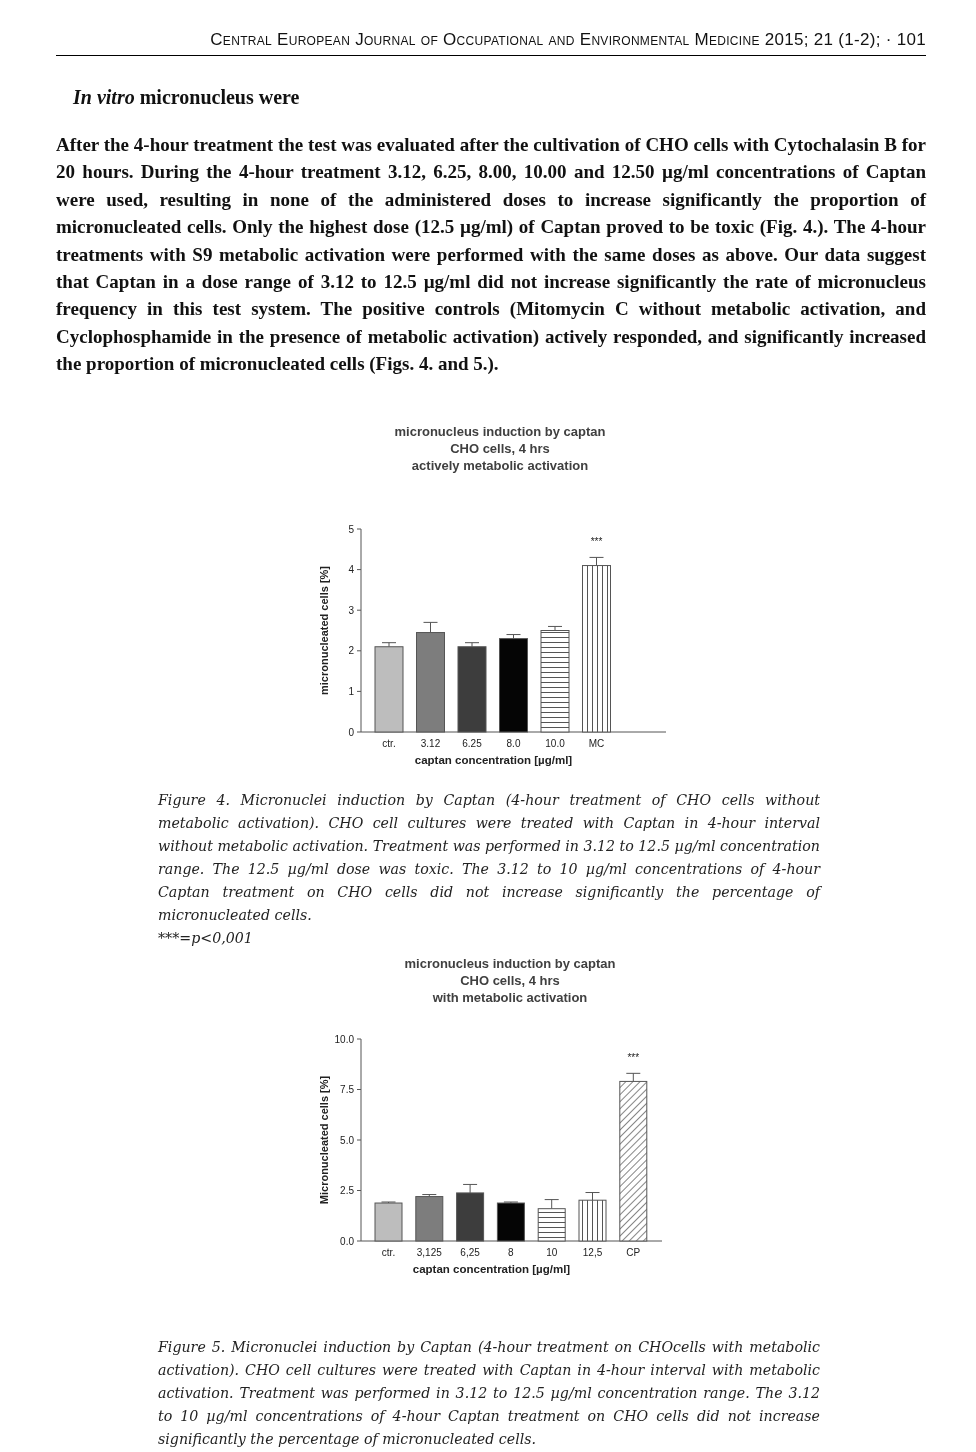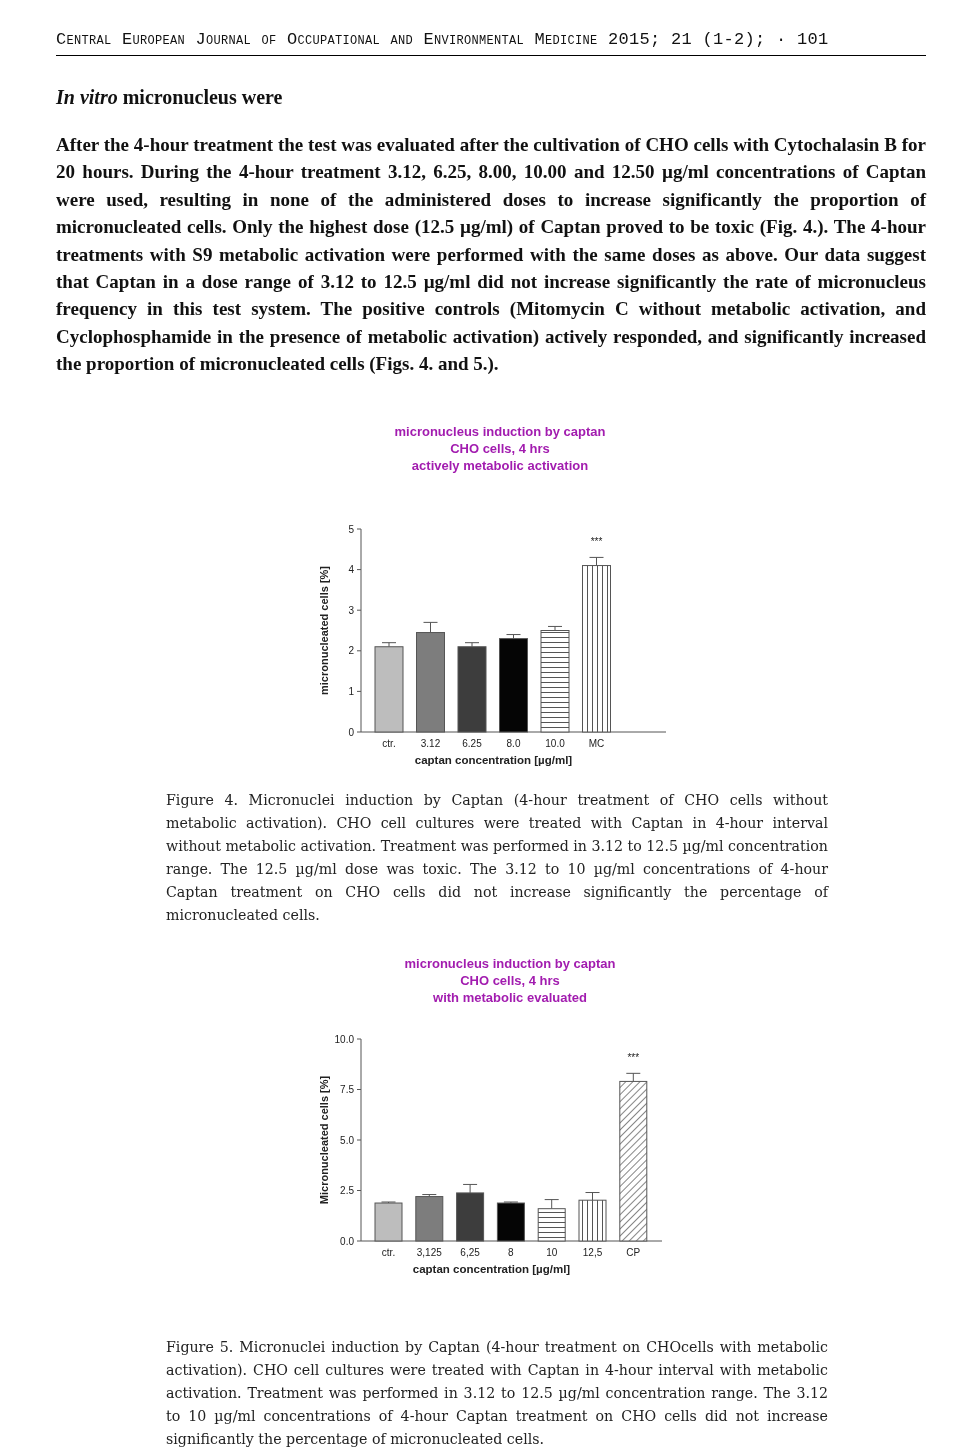--- a/index.html
+++ b/index.html
@@ -1,25 +1,25 @@
 <!DOCTYPE html>
 <html><head>
 <meta charset="utf-8">
 <style>
   html, body { margin:0; padding:0; background:#ffffff; }
   body { width:976px; height:1452px; position:relative; font-family:"Liberation Serif", serif; color:#111; overflow:hidden; }
-  .header { position:absolute; left:56px; top:30px; width:870px; font-family:Liberation Mono, monospace; font-size:17px; font-variant:small-caps; letter-spacing:0.3px; color:#111; }
+  .header { position:absolute; left:56px; top:30px; width:870px; text-align:right; font-family:Liberation Sans, sans-serif; font-size:17px; font-variant:small-caps; letter-spacing:0.3px; color:#111; }
   .header-rule { position:absolute; left:56px; top:55px; width:870px; height:1px; background:#000; }
   .section-title { position:absolute; left:56px; top:86px; font-size:20px; font-weight:bold; }
-  .section-title em { font-style:italic; }
+  .section-title em { font-style:italic;margin-left:17px; }
   .body-text { position:absolute; left:56px; top:131px; width:870px; font-size:19px; line-height:27.4px; text-align:justify;font-weight:bold; }
   .body-text p { margin:0; }
   .chart-wrap { position:absolute; }
-  .chart-title { font-family:"Liberation Sans", sans-serif; font-weight:bold; font-size:13px; text-align:center; line-height:17px; color:#a21caf; }
-  .caption { position:absolute; left:158px; width:662px; font-family:"DejaVu Serif", serif; font-size:14.2px; line-height:23px; text-align:justify; color:#222;margin-left:8px; }
+  .chart-title { font-family:"Liberation Sans", sans-serif; font-weight:bold; font-size:13px; text-align:center; line-height:17px; color:#404040; }
+  .caption { position:absolute; left:158px; width:662px; font-family:"DejaVu Serif", serif; font-style:italic; font-size:14.2px; line-height:23px; text-align:justify; color:#222; }
   .caption p { margin:0; }
   svg text { font-family:"Liberation Sans", sans-serif; }
 </style>
 </head>
 <body>
 
 <div class="header">Central European Journal of Occupational and Environmental Medicine 2015; 21 (1-2); · 101</div>
 <div class="header-rule"></div>
 
 <div class="section-title"><em>In vitro</em><span> micronucleus were</span></div>
@@ -98,26 +98,27 @@
       <line x1="289.5" y1="42.420000000000016" x2="303.5" y2="42.420000000000016" stroke="#555" stroke-width="1"></line>
       <rect x="282.5" y="50.54000000000002" width="28" height="166.45999999999998" fill="url(#chart1-v)" stroke="#555" stroke-width="1"></rect>
     </g>
     <text x="296.5" y="232" font-size="10" text-anchor="middle" fill="#222">MC</text>
     <text x="296.5" y="30.420000000000016" font-size="10" text-anchor="middle" fill="#222">***</text>
     <text x="193.5" y="249" font-size="11.5" font-weight="bold" text-anchor="middle" fill="#222">captan concentration [µg/ml]</text>
   </svg>
 
 <div class="caption" style="top:789px;">
   <p>Figure 4. Micronuclei induction by Captan (4-hour treatment of CHO cells without metabolic activation). CHO cell cultures were treated with Captan in 4-hour interval without metabolic activation. Treatment was performed in 3.12 to 12.5 µg/ml concentration range. The 12.5 µg/ml dose was toxic. The 3.12 to 10 µg/ml concentrations of 4-hour Captan treatment on CHO cells did not increase significantly the percentage of micronucleated cells.</p>
+  <p>***=p&lt;0,001</p>
 </div>
 
 <div class="chart-wrap" style="left:350px; top:955px; width:320px;">
   <div class="chart-title">micronucleus induction by captan</div>
   <div class="chart-title">CHO cells, 4 hrs</div>
-  <div class="chart-title">with metabolic evaluated</div>
+  <div class="chart-title">with metabolic activation</div>
 </div>
 <svg id="chart2" class="chart-wrap" style="left:300px; top:1025px;" width="380" height="260">
     <defs>
       <pattern id="chart2-h" width="6" height="5" patternUnits="userSpaceOnUse">
         <rect width="6" height="5" fill="#fff"></rect>
         <line x1="0" y1="2.5" x2="6" y2="2.5" stroke="#555" stroke-width="1"></line>
       </pattern>
       <pattern id="chart2-v" width="5" height="6" patternUnits="userSpaceOnUse">
         <rect width="5" height="6" fill="#fff"></rect>
         <line x1="2.5" y1="0" x2="2.5" y2="6" stroke="#555" stroke-width="1"></line>

